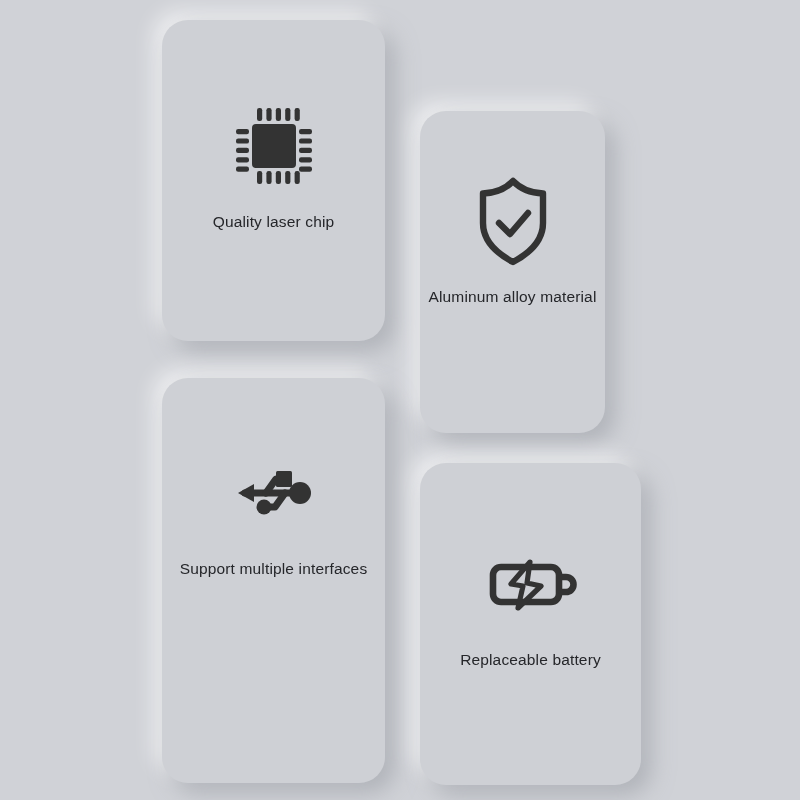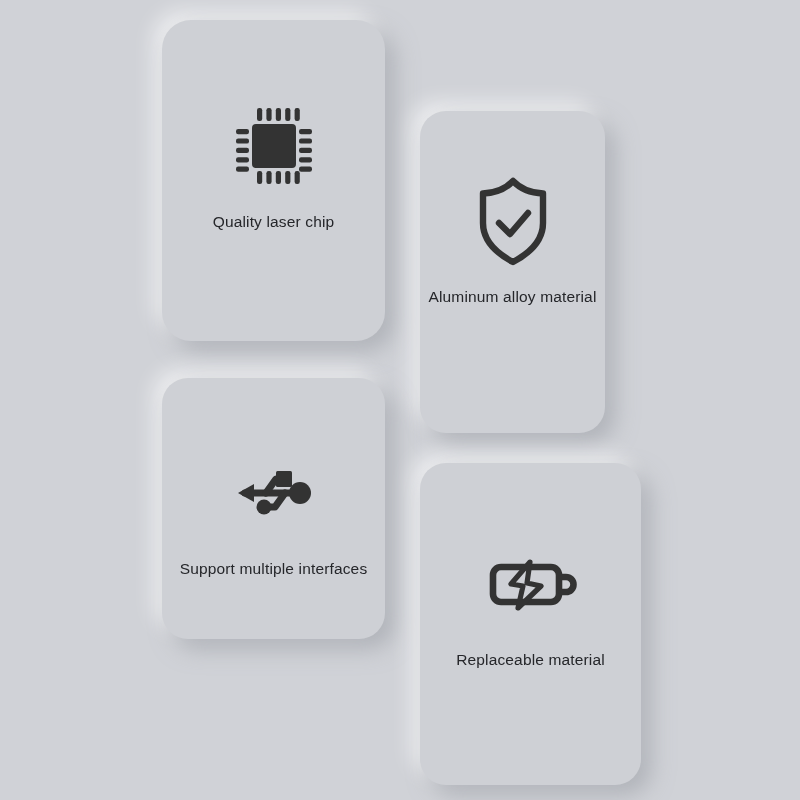--- a/index.html
+++ b/index.html
@@ -51,23 +51,23 @@
     font-size: 15.5px;
     line-height: 20px;
     color: #25262a;
     letter-spacing: 0.15px;
     white-space: nowrap;
     text-align: center;
     font-family: "Liberation Sans", sans-serif;
   }
 
   
-  #card-chip      { left: 162px; top: 20px;  width: 223px; height: 321px; border-radius: 29px; }
+  #card-chip      { left: 162px; top: 20px;  width: 223px; height: 321px; }
   #card-shield    { left: 420px; top: 111px; width: 185px; height: 322px; }
-  #card-usb       { left: 162px; top: 378px; width: 223px; height: 261px; }
+  #card-usb       { left: 162px; top: 378px; width: 223px; height: 405px; }
   #card-battery   { left: 420px; top: 463px; width: 221px; height: 322px; }
 
   #card-chip .card-inner    { top: 78px; }
   #card-shield .card-inner  { top: 62px; }
   #card-usb .card-inner     { top: 67px; }
   #card-battery .card-inner { top: 73px; }
 </style>
 </head>
 <body>
 
@@ -159,17 +159,17 @@
       <span class="icon-wrap">
         <svg width="96" height="96" viewBox="0 0 96 96" aria-hidden="true">
 
           <rect x="10" y="31" width="66" height="35" rx="8" fill="none" stroke="#333333" stroke-width="6.6"></rect>
 
           <path d="M79 41 L 83 41 A 6 6 0 0 1 83 56 L 79 56" fill="none" stroke="#333333" stroke-width="6.6" stroke-linecap="round" stroke-linejoin="round"></path>
 
           <path d="M47 26 L 28 48 L 40 50 L 35 72 L 58 50 L 44 47 Z" fill="none" stroke="#333333" stroke-width="5.2" stroke-linejoin="round" stroke-linecap="round"></path>
         </svg>
       </span>
-      <div class="card-label">Replaceable material</div>
+      <div class="card-label">Replaceable battery</div>
     </div>
   </div>
 
 </div>
 
 </body></html>

